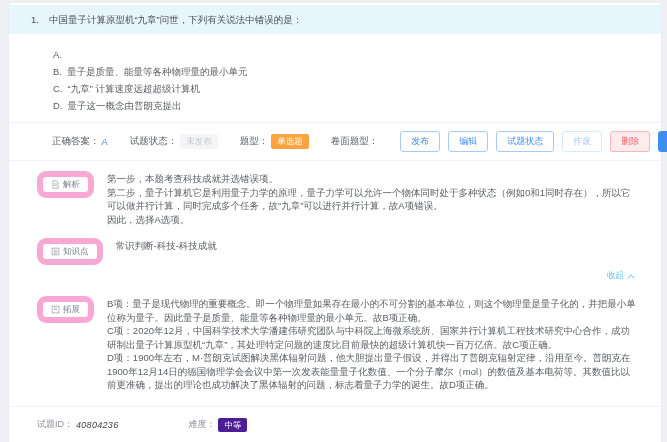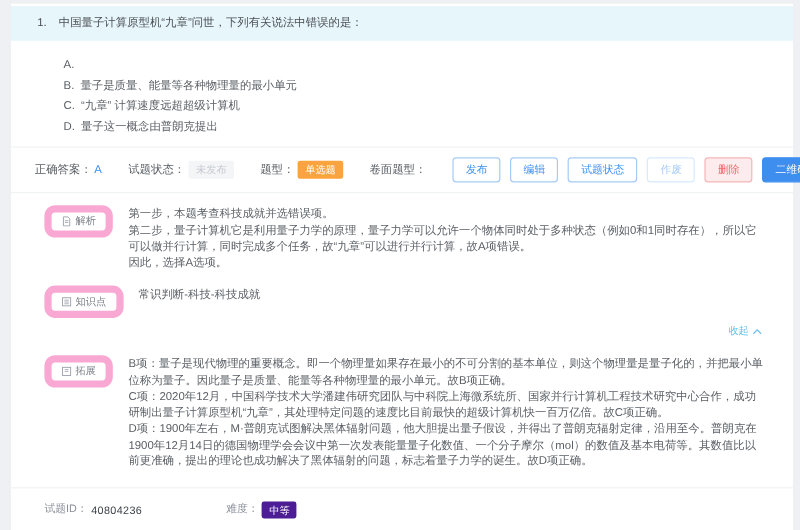--- a/index.html
+++ b/index.html
@@ -35,21 +35,21 @@
     height: 17px; line-height: 17px;
     font-size: 9.5px; color: #5b6066;
     display: flex; gap: 5px;
     white-space: nowrap;
   }
   
   .meta-row {
     display: flex; align-items: center;
     border-top: 1px solid #f1f2f4;
     border-bottom: 1px solid #f1f2f4;
-    padding: 8px 12px 8px 20px;
+    padding: 8px 12px 8px 43px;
     font-size: 9.5px; color: #5b6066;
   }
   .meta-item { display: inline-flex; align-items: center; margin-right: 22px; white-space: nowrap; }
   .answer-value { color: #3e8ef0; margin-left: 2px; }
   .tag {
     display: inline-block;
     font-size: 8.5px; line-height: 1;
     padding: 3px 6px; border-radius: 2px;
     margin-left: 3px;
   }
@@ -101,21 +101,21 @@
   
   .footer-row {
     margin-top: 12px;
     border-top: 1px solid #f1f2f4;
     border-bottom: 4px solid #701a75;
     padding: 11px 28px;
     display: flex; align-items: center;
     font-size: 9px; color: #8a9099;
   }
   .footer-item { display: inline-flex; align-items: center; margin-right: 70px; }
-  .id-value { color: #3f444a; margin-left: 3px; letter-spacing: 0.3px; }
+  .id-value { color: #3f444a; margin-left: 3px; letter-spacing: 0.3px; font-style: italic; }
   .source-section { padding-top: 13px; }
 </style>
 </head>
 <body>
 
 <div class="card">
 
   <div class="q-header">
     <span>1.</span>
     <span>中国量子计算原型机“九章”问世，下列有关说法中错误的是：</span>

